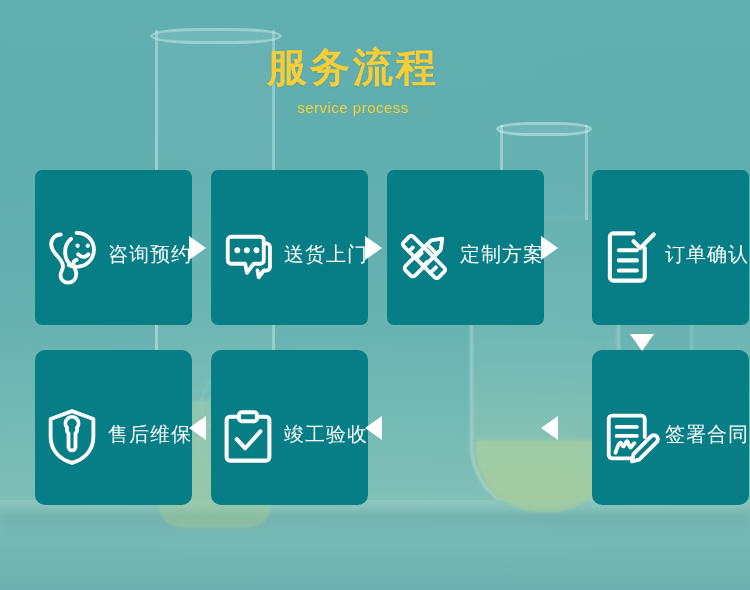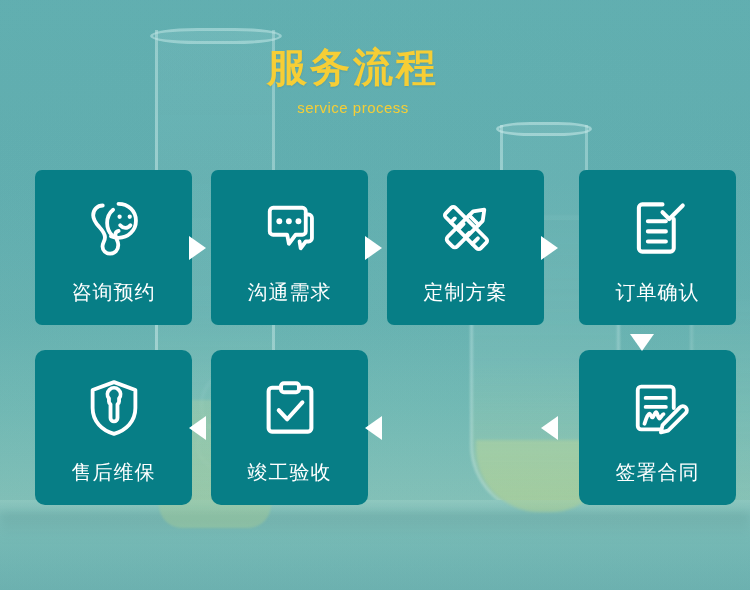--- a/index.html
+++ b/index.html
@@ -114,39 +114,39 @@
   }
   .title-en {
     font-size:15px; color:#F6CE35; letter-spacing:0.5px; line-height:30px; margin-top:3px;
   }
 
   .grid { position:absolute; left:0; top:0; width:750px; height:590px; }
 
   .card {
     position:absolute; width:157px; height:155px;
     background:#077E86; border-radius:7px;
-    display:flex; flex-direction:column; align-items:center; justify-content:flex-start;
+    display:flex; flex-direction:row; align-items:center; justify-content:flex-start;
   }
   .card .icon {
     width:80px; height:80px; margin-top:18px;
     display:flex; align-items:center; justify-content:center;
   }
   .card .icon svg { width:72px; height:72px; display:block; }
   .card .label {
     color:#ffffff; font-size:20px; letter-spacing:1px;
     margin-top:12px; line-height:24px; white-space:nowrap;
   }
 
   
   .r1 { top:170px; }
   .r2 { top:350px;border-radius:10px; }
   .c1 { left:35px; }
   .c2 { left:211px; }
   .c3 { left:387px; }
-  .c4 { left:579px; }
+  .c4 { left:592px; }
 
   .arrow {
     position:absolute; width:0; height:0;
   }
   .arrow.right {
     border-top:12px solid transparent; border-bottom:12px solid transparent;
     border-left:17px solid #ffffff; top:236px;
   }
   .arrow.left {
     border-top:12px solid transparent; border-bottom:12px solid transparent;
@@ -206,21 +206,21 @@
     <div class="card r1 c2">
       <div class="icon">
         <svg viewBox="0 0 64 64" fill="none" stroke="#fff" stroke-width="3.4" stroke-linecap="round" stroke-linejoin="round">
           <path d="M20 14h26a3 3 0 0 1 3 3v18a3 3 0 0 1-3 3h-6l-6 8-1.5-8H20a3 3 0 0 1-3-3V17a3 3 0 0 1 3-3z" transform="translate(-3,0)"></path>
           <path d="M46 20h2.5a3 3 0 0 1 3 3v18a3 3 0 0 1-3 3H46l-4.5 6-1-6"></path>
           <circle cx="22.5" cy="26" r="2.6" fill="#fff" stroke="none"></circle>
           <circle cx="31" cy="26" r="2.6" fill="#fff" stroke="none"></circle>
           <circle cx="39.5" cy="26" r="2.6" fill="#fff" stroke="none"></circle>
         </svg>
       </div>
-      <div class="label">沟通需求</div>
+      <div class="label">送货上门</div>
     </div>
 
     <div class="card r1 c3">
       <div class="icon">
         <svg viewBox="0 0 64 64" fill="none" stroke="#fff" stroke-width="3.4" stroke-linecap="round" stroke-linejoin="round">
           <g transform="rotate(45 32 32)">
             <path d="M32 9l6 8v32a3 3 0 0 1-3 3h-6a3 3 0 0 1-3-3V17l6-8z"></path>
             <path d="M26 22h12"></path>
           </g>
           <g transform="rotate(-45 32 32)">

